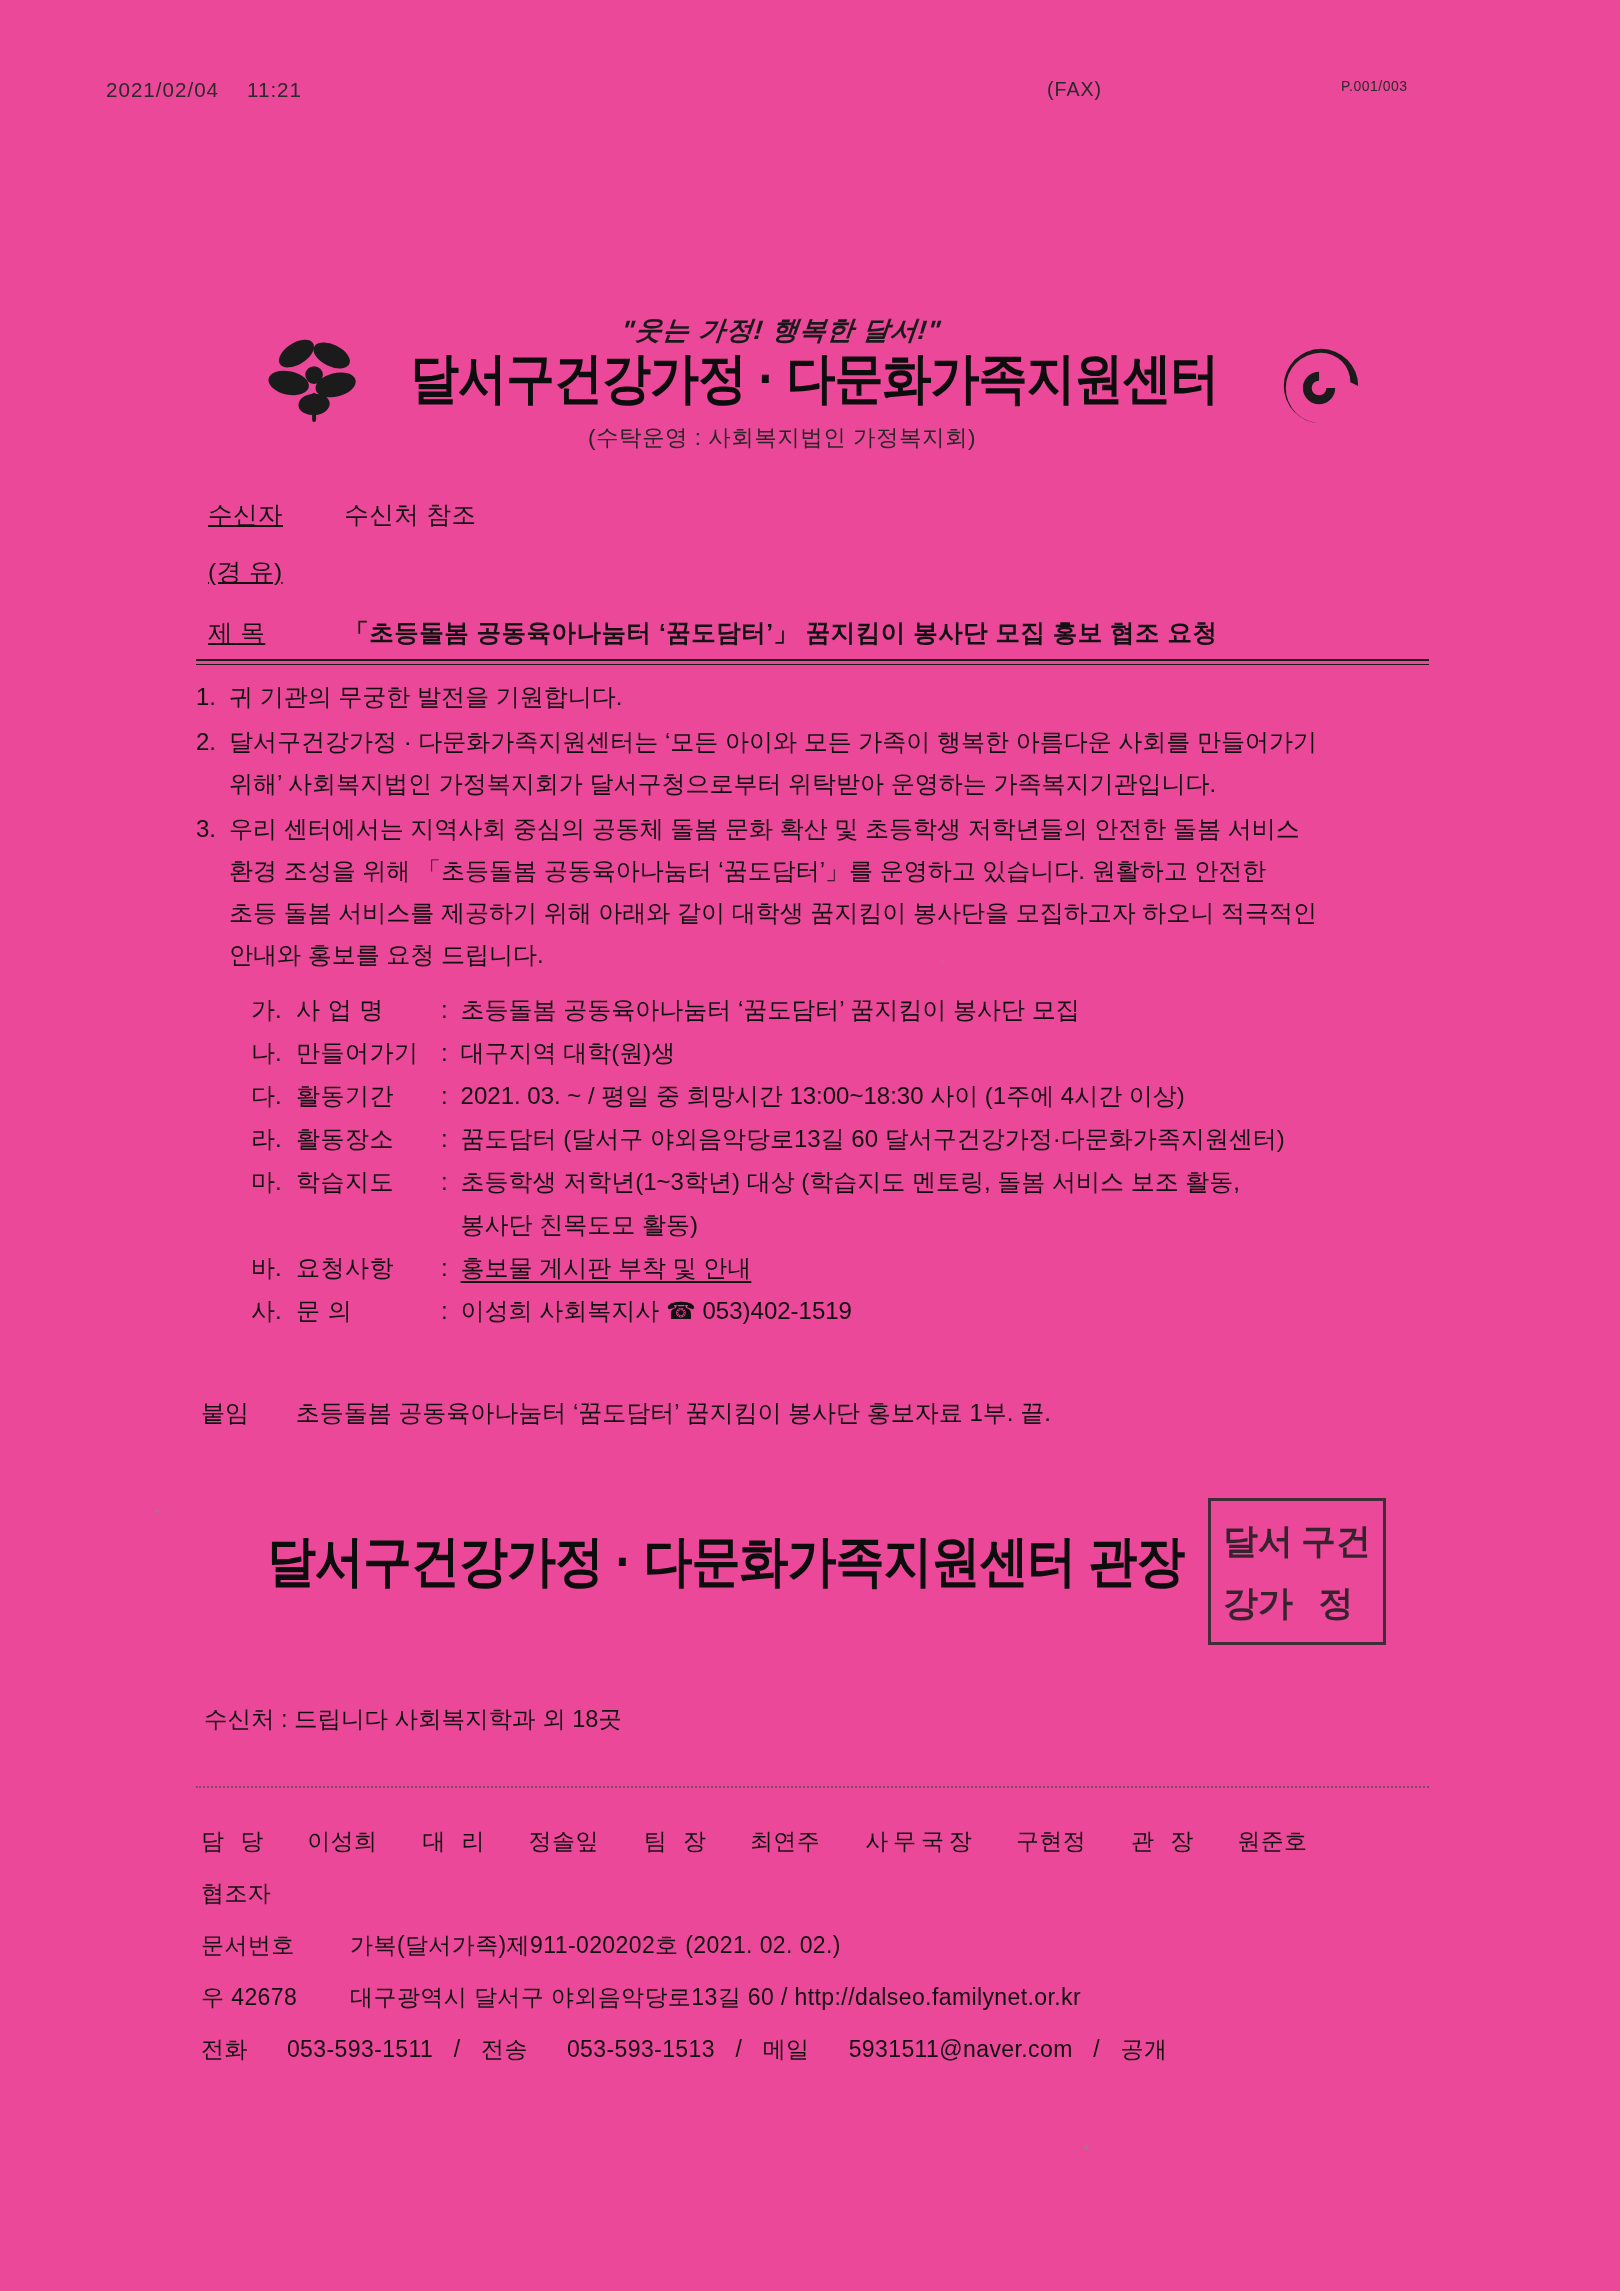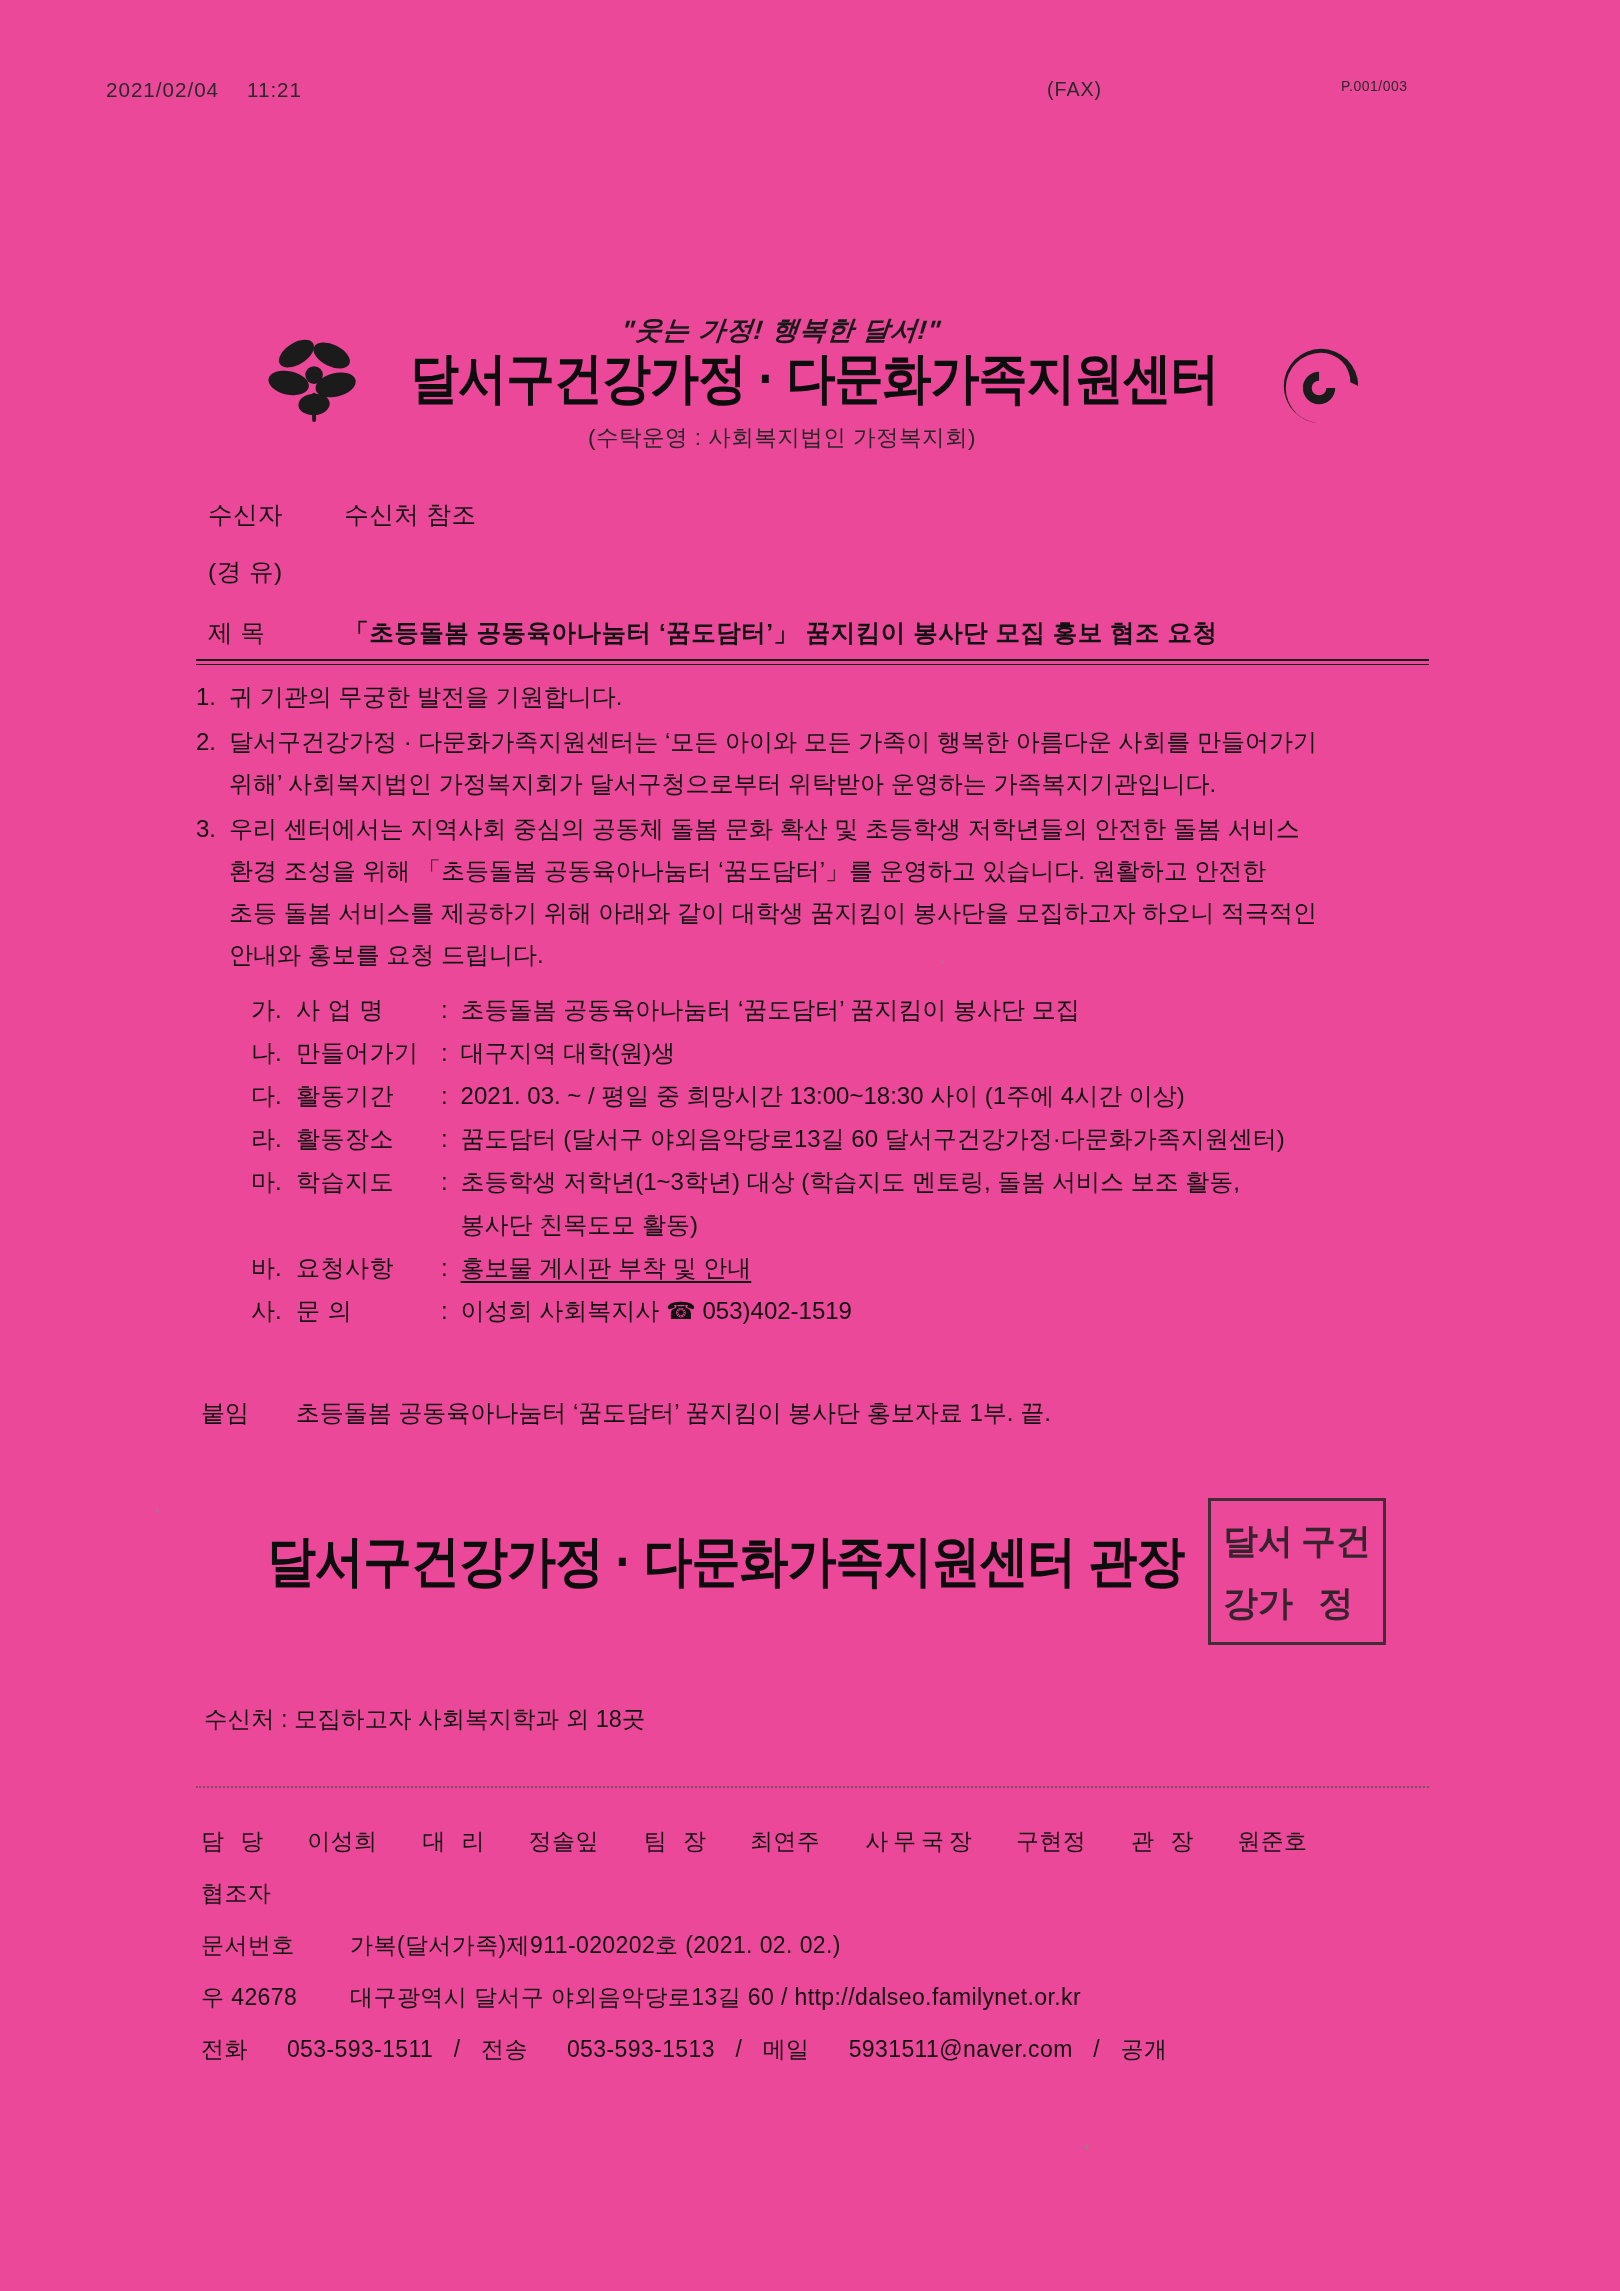--- a/index.html
+++ b/index.html
@@ -94,21 +94,21 @@
   }
 
   
   .field-row {
     position: absolute;
     font-size: 24.5px;
     letter-spacing: 0.5px;
     color: #121212;
     white-space: nowrap;
   }
-  .lbl { display: inline-block; }
+  .lbl { display: inline-block; text-decoration: underline; }
   .f-susinja { top: 498px; left: 208px; }
   .f-susinja .lbl { width: 129px; }
   .f-gyeongyu { top: 555px; left: 208px; }
   .f-title { top: 616px; left: 208px; }
   .f-title .lbl { width: 129px; }
   .f-title .tval { font-weight: bold; font-size: 24.5px; }
 
   .hr-double {
     position: absolute;
     top: 659px;
@@ -404,21 +404,21 @@
 
   <div class="signature">달서구건강가정 · 다문화가족지원센터 관장</div>
 
   <div class="stamp">
     <span>달서</span>
     <span>구건</span>
     <span>강가</span>
     <span>정</span>
   </div>
 
-  <div class="recipients">수신처 : 모집하고자 사회복지학과 외 18곳</div>
+  <div class="recipients">수신처 : 드립니다 사회복지학과 외 18곳</div>
 
   <div class="hr-dashed"></div>
 
   <div class="footer">
 
     <div class="foot-people">
       <span class="cell">
         <span class="role">담 당</span>
         <span class="spacer"></span>
         <span>이성희</span>

